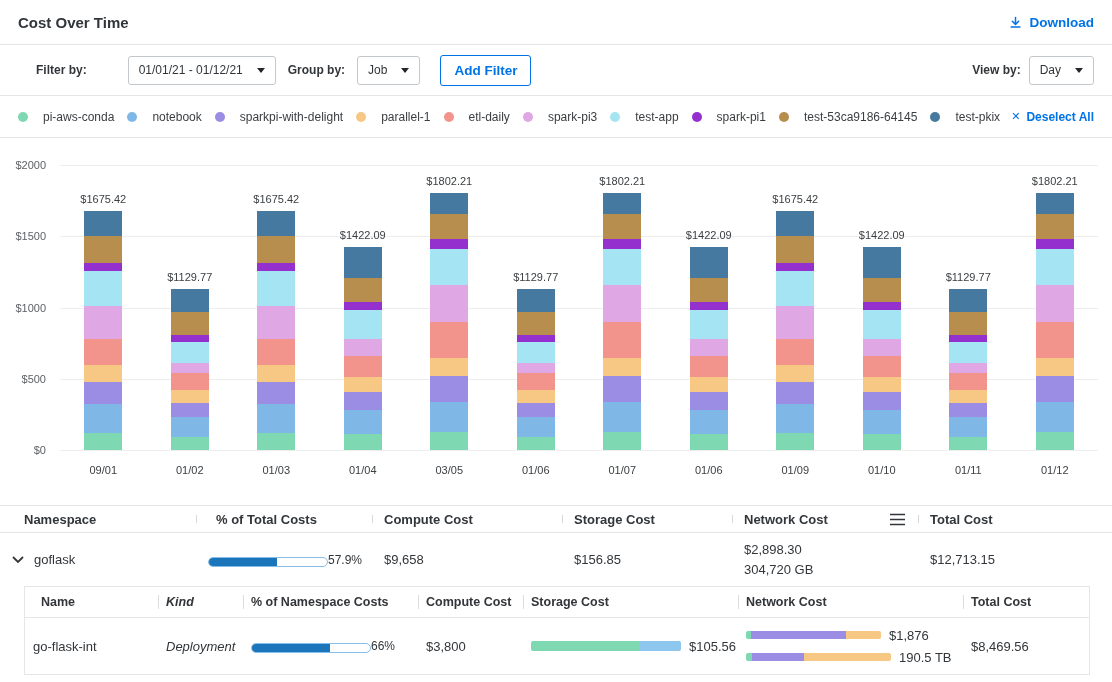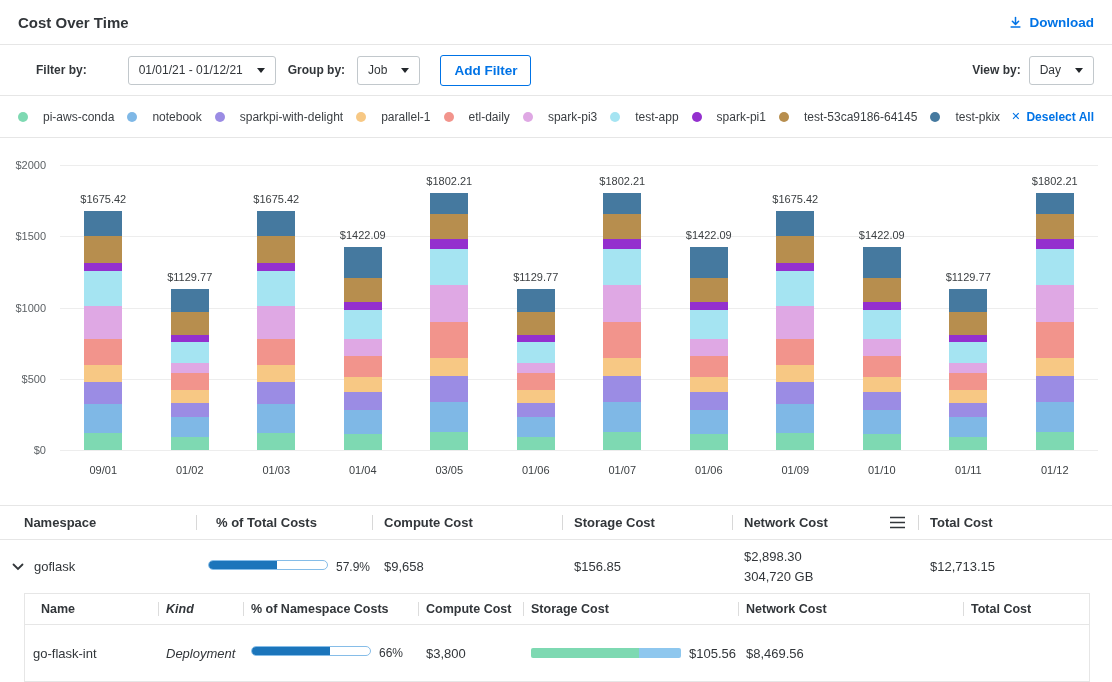--- a/index.html
+++ b/index.html
@@ -40,33 +40,33 @@
   .ytick { position: absolute; right: 6px; transform: translateY(-50%); font-size: 11px; color: #5d6266; white-space: nowrap; }
   .gridlines, .bars { position: absolute; left: 60px; right: 14px; top: 27px; height: 285px; }
   .gridline { position: absolute; left: 0; right: 0; height: 1px; background: #ededed; }
   .bars { display: flex; }
   .bar-col { flex: 1; display: flex; flex-direction: column; justify-content: flex-end; align-items: center; position: relative; cursor: pointer; }
   .bar-total { font-size: 11px; color: #3c4043; margin-bottom: 6px; white-space: nowrap; }
   .bar-stack { width: 38px; display: flex; flex-direction: column-reverse; }
   .bar-xlabel { position: absolute; bottom: -26px; left: 0; right: 0; text-align: center; font-size: 11px; color: #3c4043; }
 
   
-  .tbl-header { display: flex; align-items: center; height: 35px; border-top: 1px solid #e6e6e6; border-bottom: 1px solid #e6e6e6; font-weight: bold; font-size: 13px; }
+  .tbl-header { display: flex; align-items: center; height: 28px; border-top: 1px solid #e6e6e6; border-bottom: 1px solid #e6e6e6; font-weight: bold; font-size: 13px; }
   .hcell { position: relative; height: 100%; display: flex; align-items: center; padding-left: 12px; }
   .tbl-header .hcell:not(:first-child)::before { content: ""; position: absolute; left: 0; top: 9px; bottom: 9px; width: 1px; background: #d8d8d8; }
   .c0 { width: 196px; padding-left: 24px; }
   .c1 { width: 176px; padding-left: 20px; } .c2 { width: 190px; } .c3 { width: 170px; }
   .c4 { width: 186px; padding-right: 12px; }
   .c5 { width: 194px; }
   .hamburger { margin-left: auto; cursor: pointer; }
 
   .ns-row { display: flex; align-items: center; height: 53px; font-size: 13px; }
   .ns-cell { display: flex; align-items: center; padding-left: 12px; }
   .ns-name { gap: 10px; cursor: pointer; }
-  .pct-wrap { display: flex; align-items: flex-start; gap: 8px; font-size: 12px; }
+  .pct-wrap { display: flex; align-items: flex-end; gap: 0; font-size: 12px; }
   .pbar { height: 10px; width: 120px; border: 1px solid #86bde8; border-radius: 5px; background: #fff; overflow: hidden; flex: none; }
   .pbar-fill { height: 100%; background: #1b75bb; }
   .two-line { line-height: 20px; }
 
   
   .nested { margin: 0 22px 10px 24px; border: 1px solid #e6e6e6; }
   .nested-header { display: flex; align-items: center; height: 31px; border-bottom: 1px solid #e6e6e6; font-weight: bold; font-size: 12.5px; }
   .ncell { position: relative; height: 100%; display: flex; align-items: center; padding-left: 8px; }
   .nested-header .ncell:not(:first-child)::before { content: ""; position: absolute; left: 0; top: 8px; bottom: 8px; width: 1px; background: #dcdcdc; }
   .n0 { width: 133px; padding-left: 16px; }
@@ -445,18 +445,38 @@
         <div class="nr-cell n3">$3,800</div>
         <div class="nr-cell n4">
           <div class="storage-wrap">
             <div class="minibar" id="storage-bar" style="width: 150px;">
                 <div style="width: 72%; background: rgb(126, 217, 178);"></div>
                 <div style="width: 28%; background: rgb(142, 199, 238);"></div>
               </div>
             <span>$105.56</span>
           </div>
         </div>
+        <div class="nr-cell n5">
+          <div class="net-rows">
+            <div class="net-row">
+              <div class="minibar" id="netbar-0" style="width: 135px;">
+                  <div style="width: 4%; background: rgb(126, 217, 178);"></div>
+                  <div style="width: 70%; background: rgb(155, 140, 228);"></div>
+                  <div style="width: 26%; background: rgb(247, 200, 132);"></div>
+                </div>
+              <span>$1,876</span>
+            </div>
+            <div class="net-row">
+              <div class="minibar" id="netbar-1" style="width: 145px;">
+                  <div style="width: 4%; background: rgb(126, 217, 178);"></div>
+                  <div style="width: 36%; background: rgb(155, 140, 228);"></div>
+                  <div style="width: 60%; background: rgb(247, 200, 132);"></div>
+                </div>
+              <span>190.5 TB</span>
+            </div>
+          </div>
+        </div>
         <div class="nr-cell n6">$8,469.56</div>
       </div>
     </div>
   </div>
 
 </div>
 
 </body></html>

